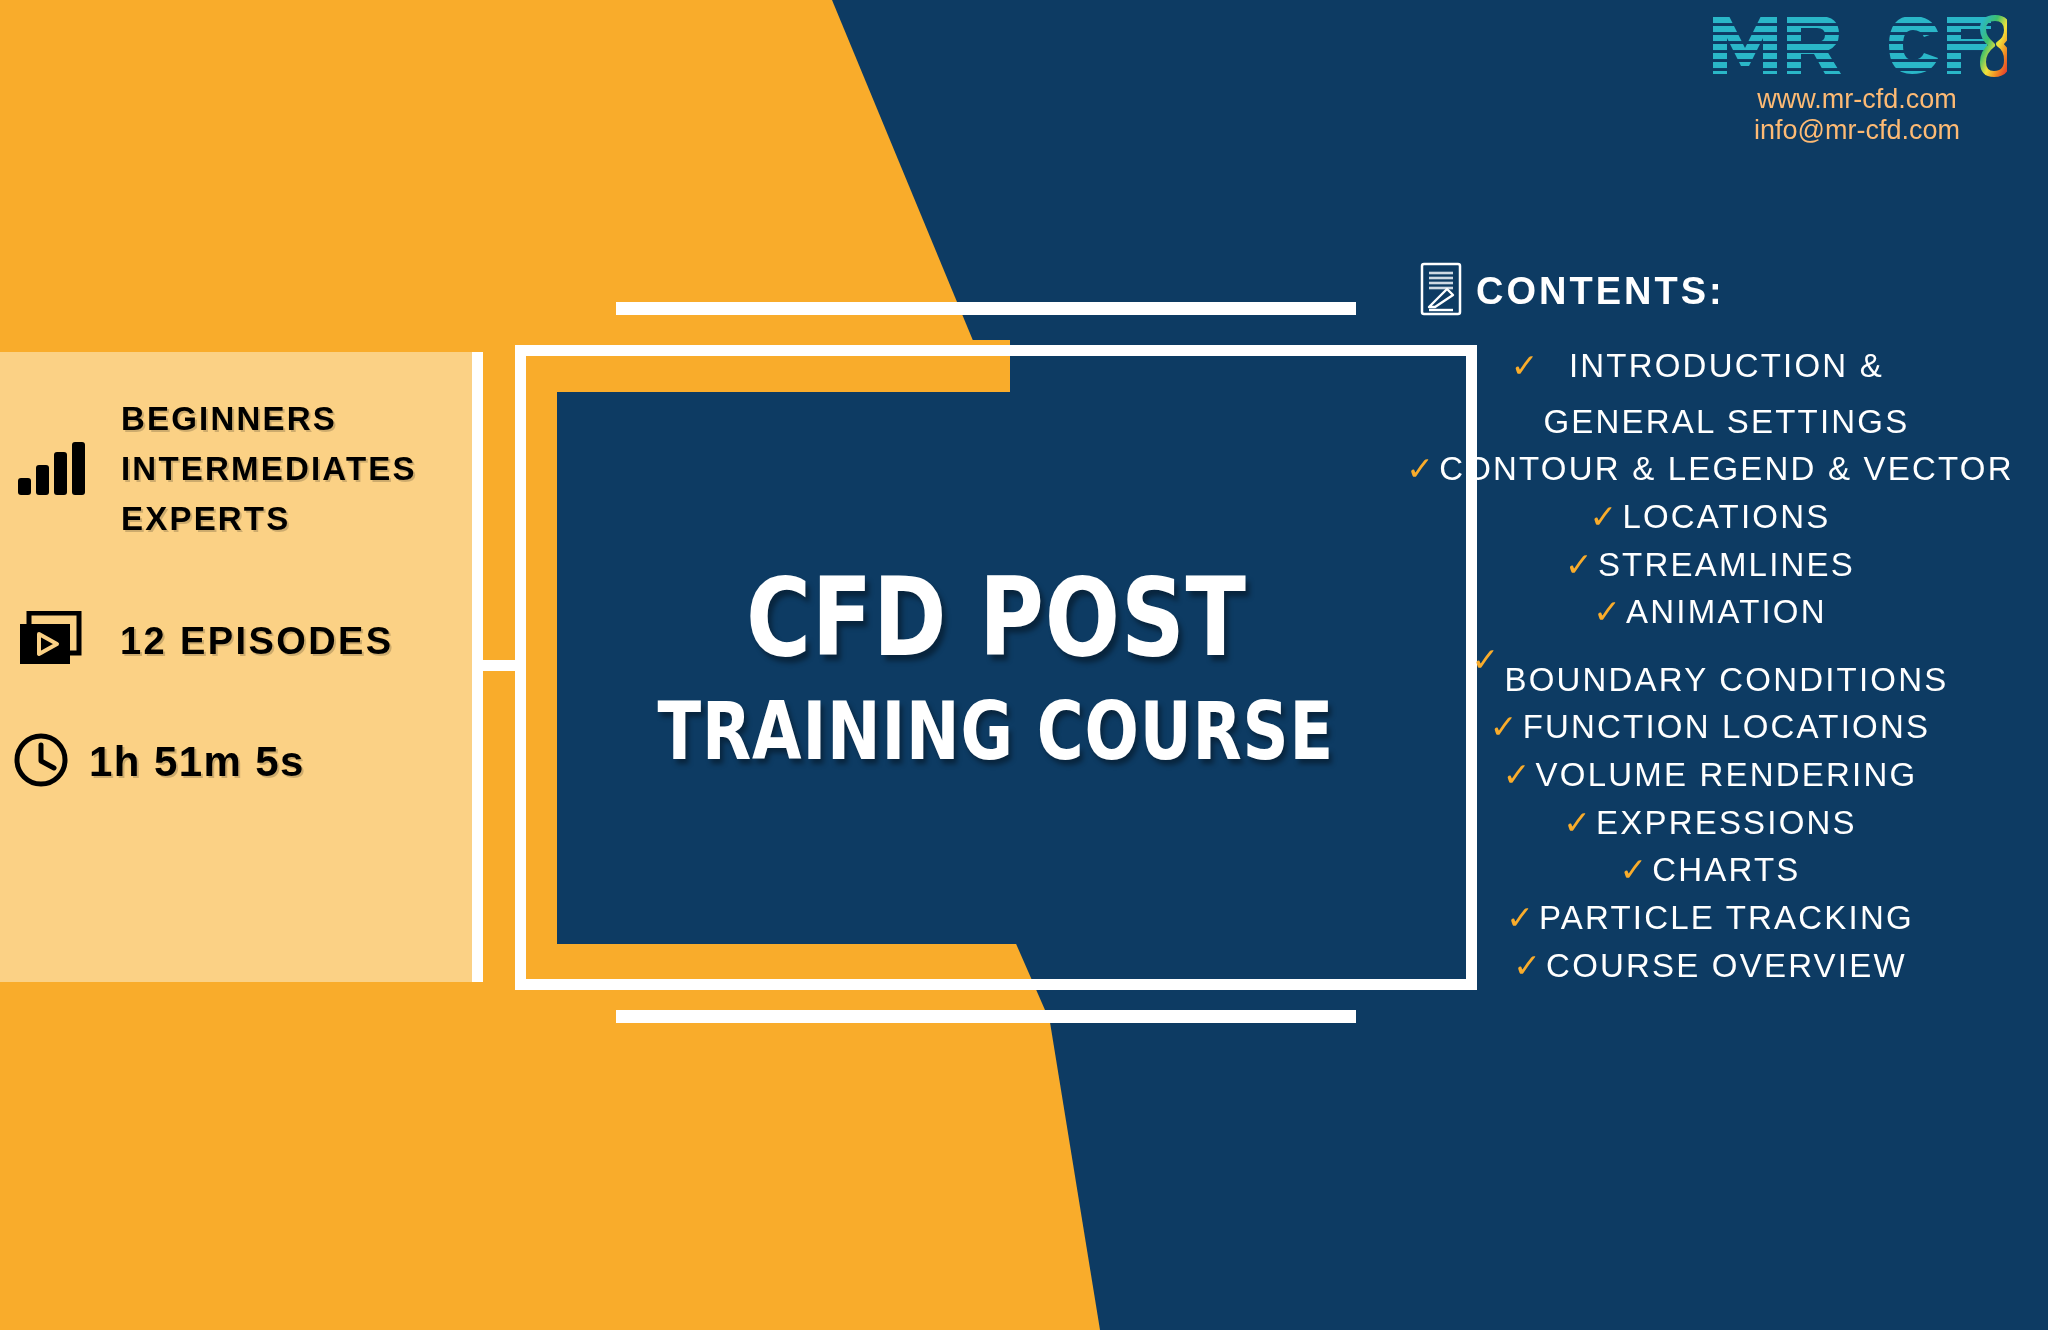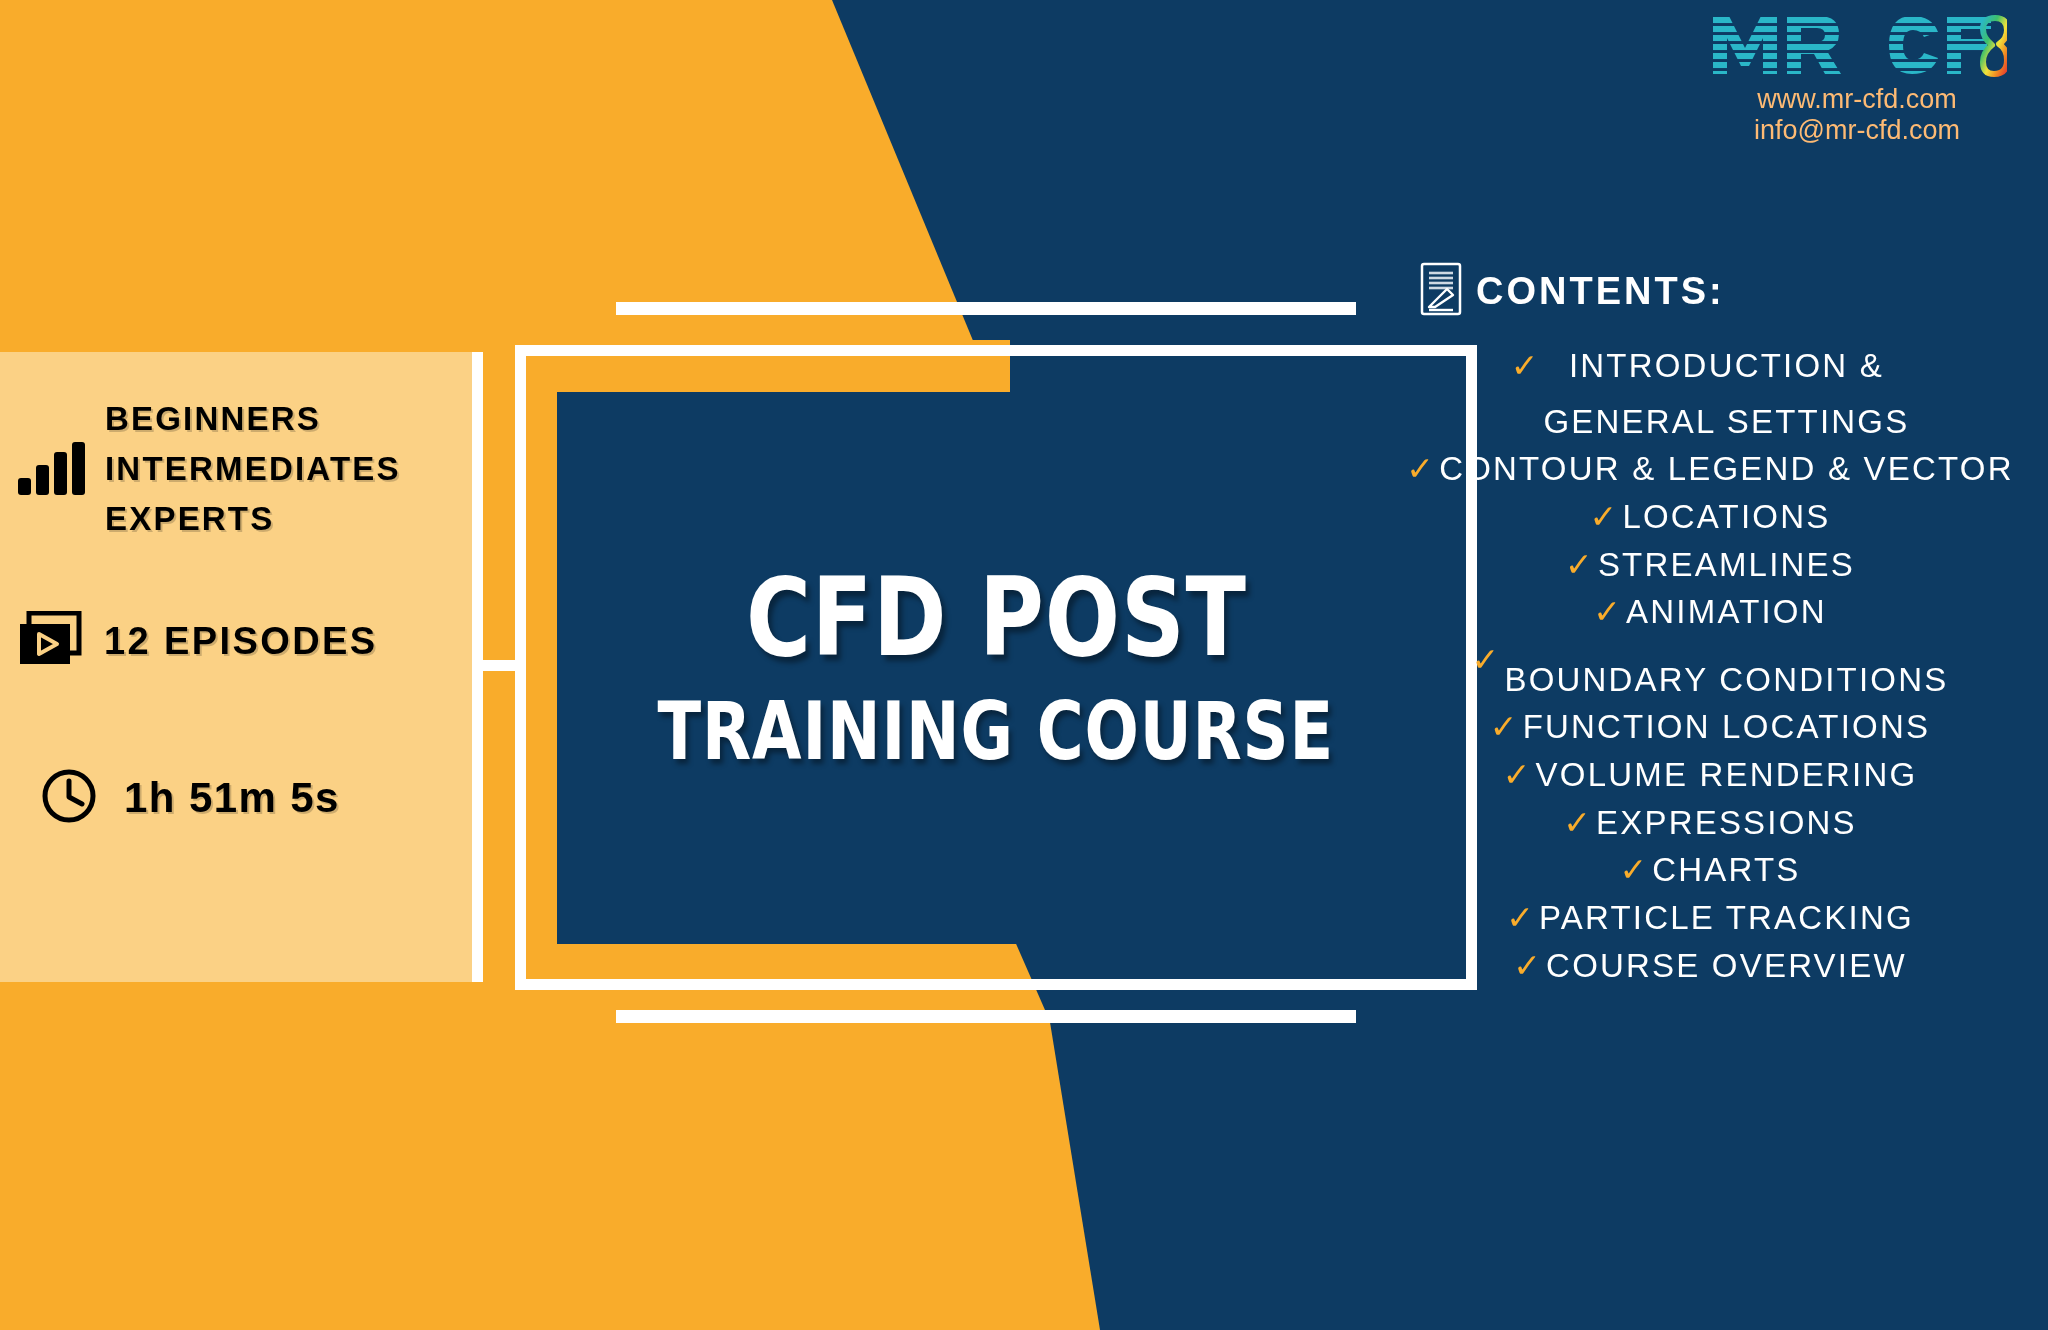--- a/index.html
+++ b/index.html
@@ -39,34 +39,34 @@
 
   
   .info-panel{
     position:absolute;left:0;top:352px;width:472px;height:630px;
     background:#fbd185;
   }
   .info-rows{
     position:absolute;left:0;top:0;width:100%;height:100%;
     display:flex;flex-direction:column;justify-content:flex-start;
   }
-  .info-row{display:flex;align-items:center;gap:20px;padding-left:18px;}
+  .info-row{display:flex;align-items:center;gap:36px;padding-left:18px;}
   .levels-row{margin-top:50px;align-items:center;}
   .levels-text{
     display:flex;flex-direction:column;gap:17px;
     font-size:33px;font-weight:bold;letter-spacing:2.2px;color:#000;
     line-height:1;
     text-shadow:2px 2px 0 rgba(0,0,0,.18);
   }
   .episodes-row{margin-top:76px;}
   .episodes-text,.duration-text{
     font-size:38px;font-weight:bold;letter-spacing:2.4px;color:#000;
     text-shadow:2px 2px 0 rgba(0,0,0,.18);
   }
-  .duration-row{margin-top:96px;gap:26px;padding-left:40px;}
+  .duration-row{margin-top:60px;gap:19px;padding-left:12px;}
   .duration-text{font-size:42px;letter-spacing:1.4px;}
 
   .icon-bars{display:flex;align-items:flex-end;gap:5px;height:52px;}
   .icon-bars i{display:block;width:13px;background:#000;border-radius:3px;}
   .icon-bars i:nth-child(1){height:17px;}
   .icon-bars i:nth-child(2){height:30px;}
   .icon-bars i:nth-child(3){height:43px;}
   .icon-bars i:nth-child(4){height:53px;}
 
   

